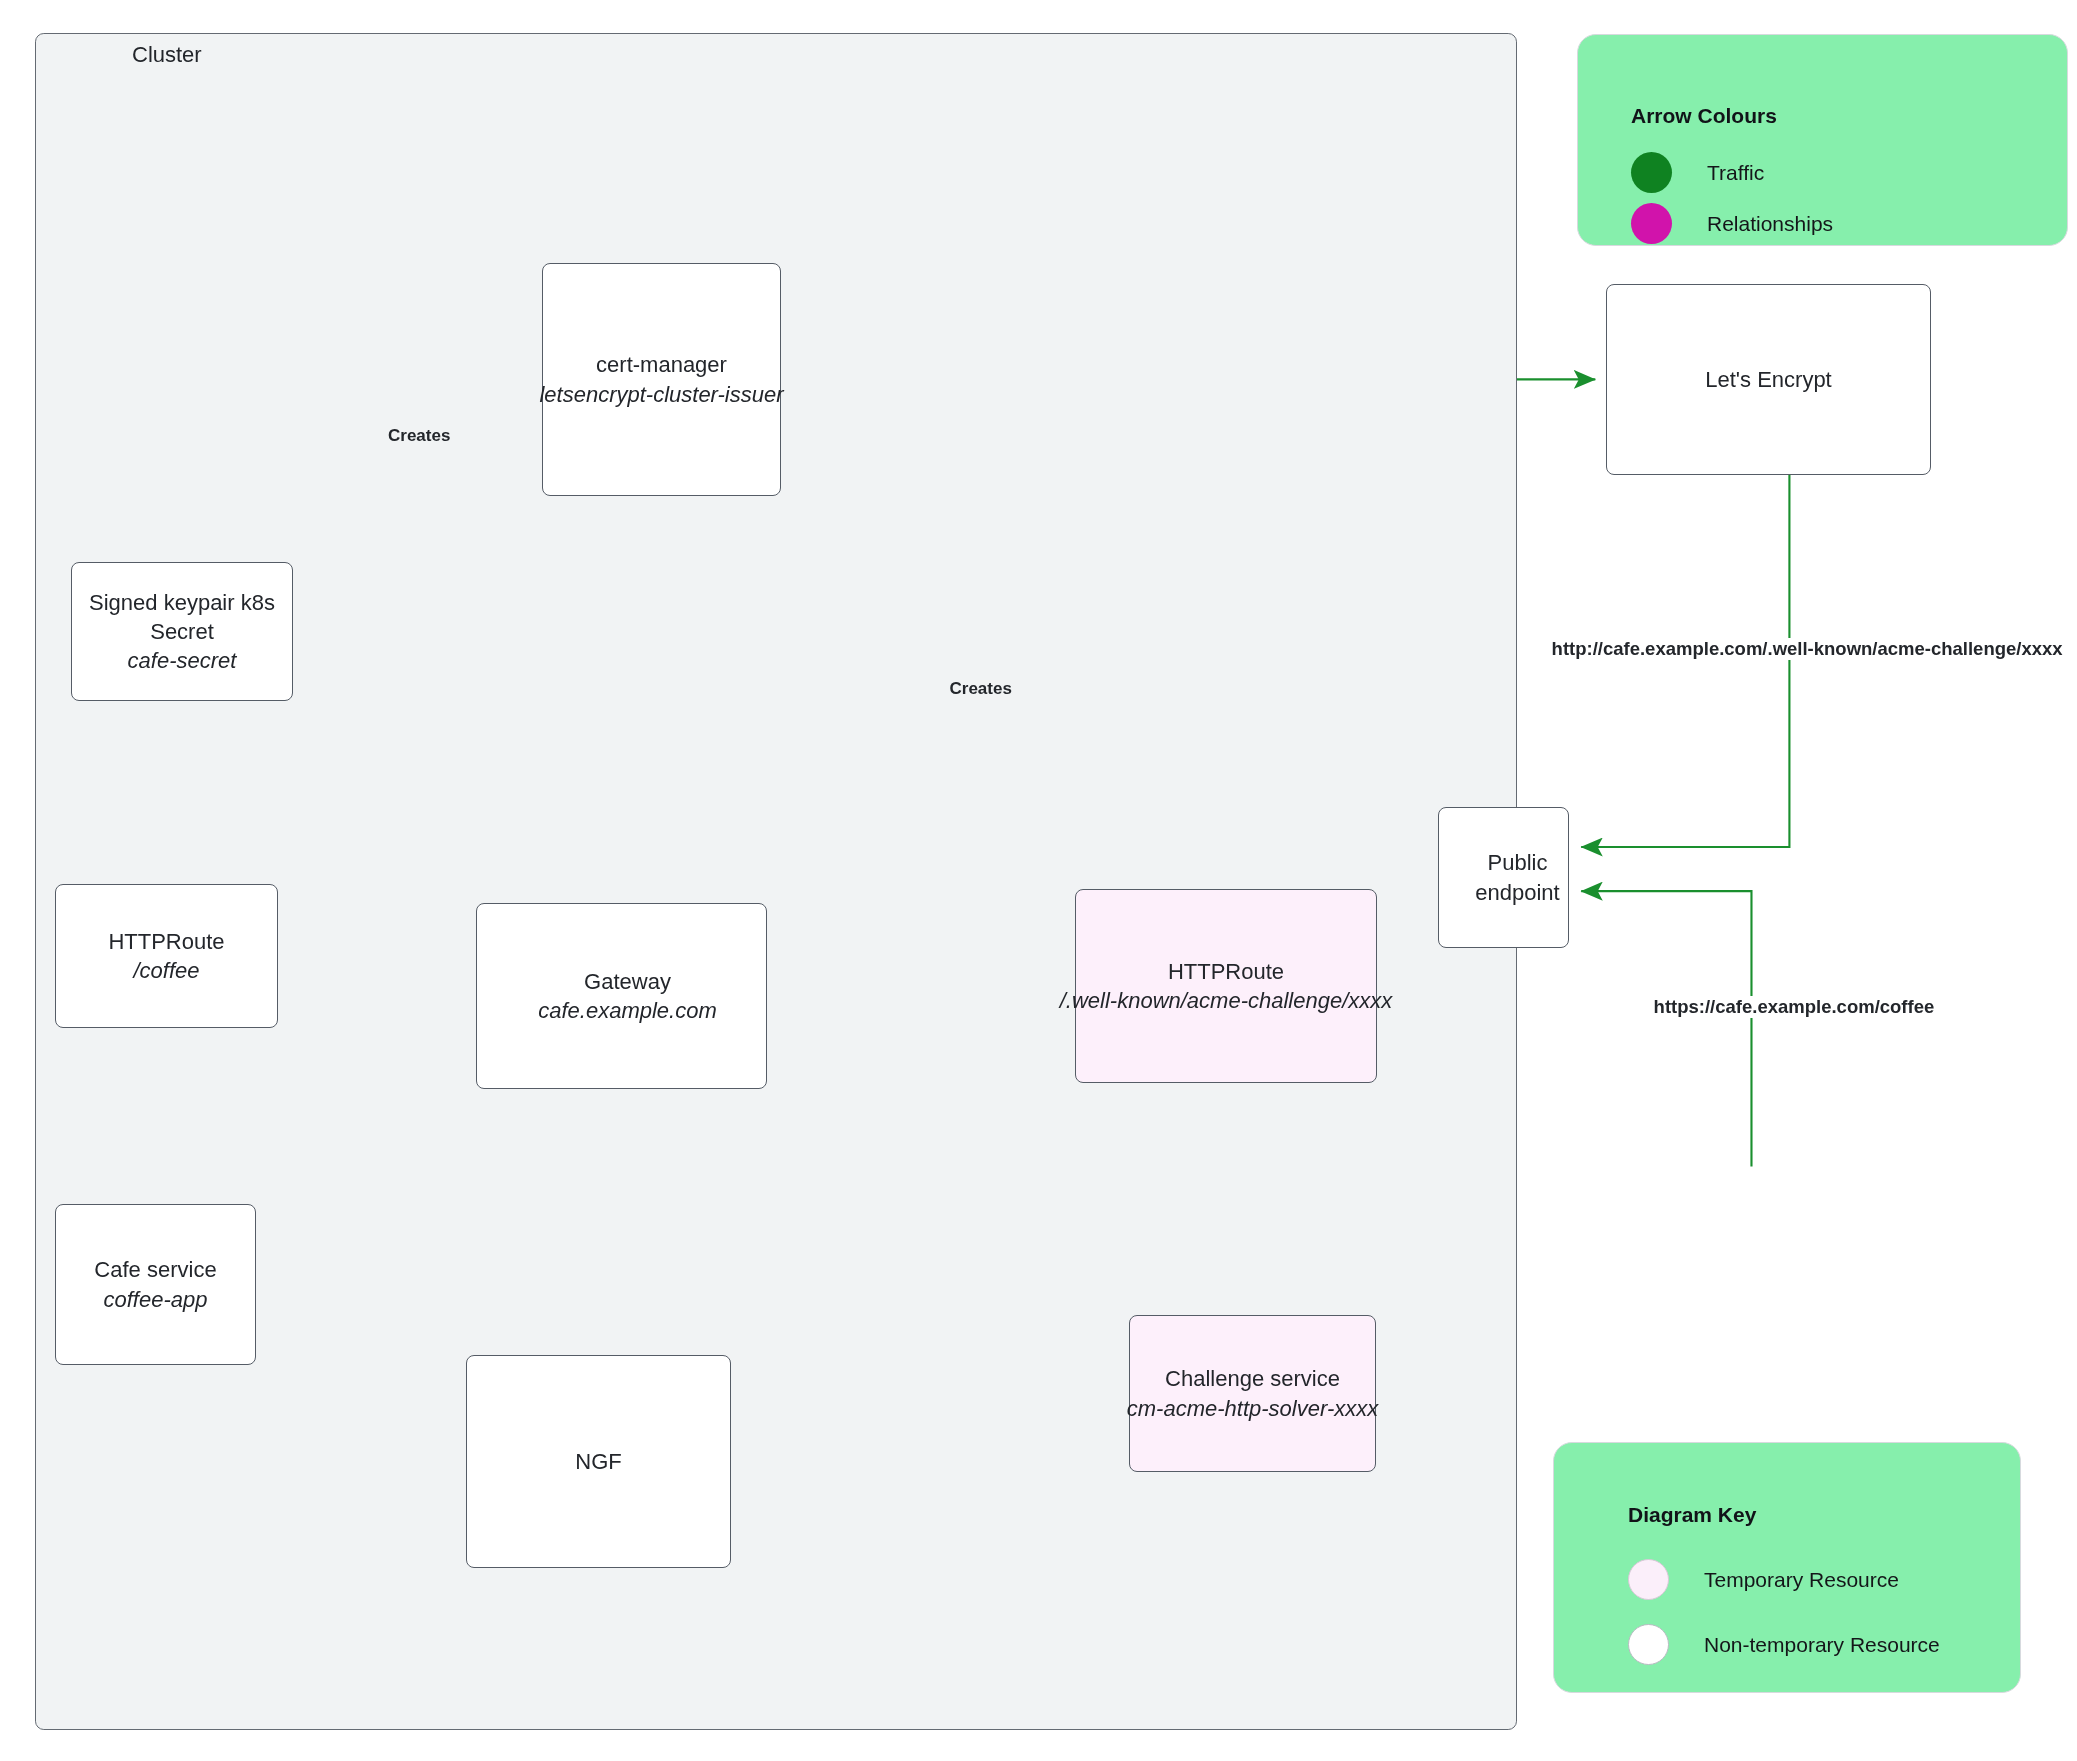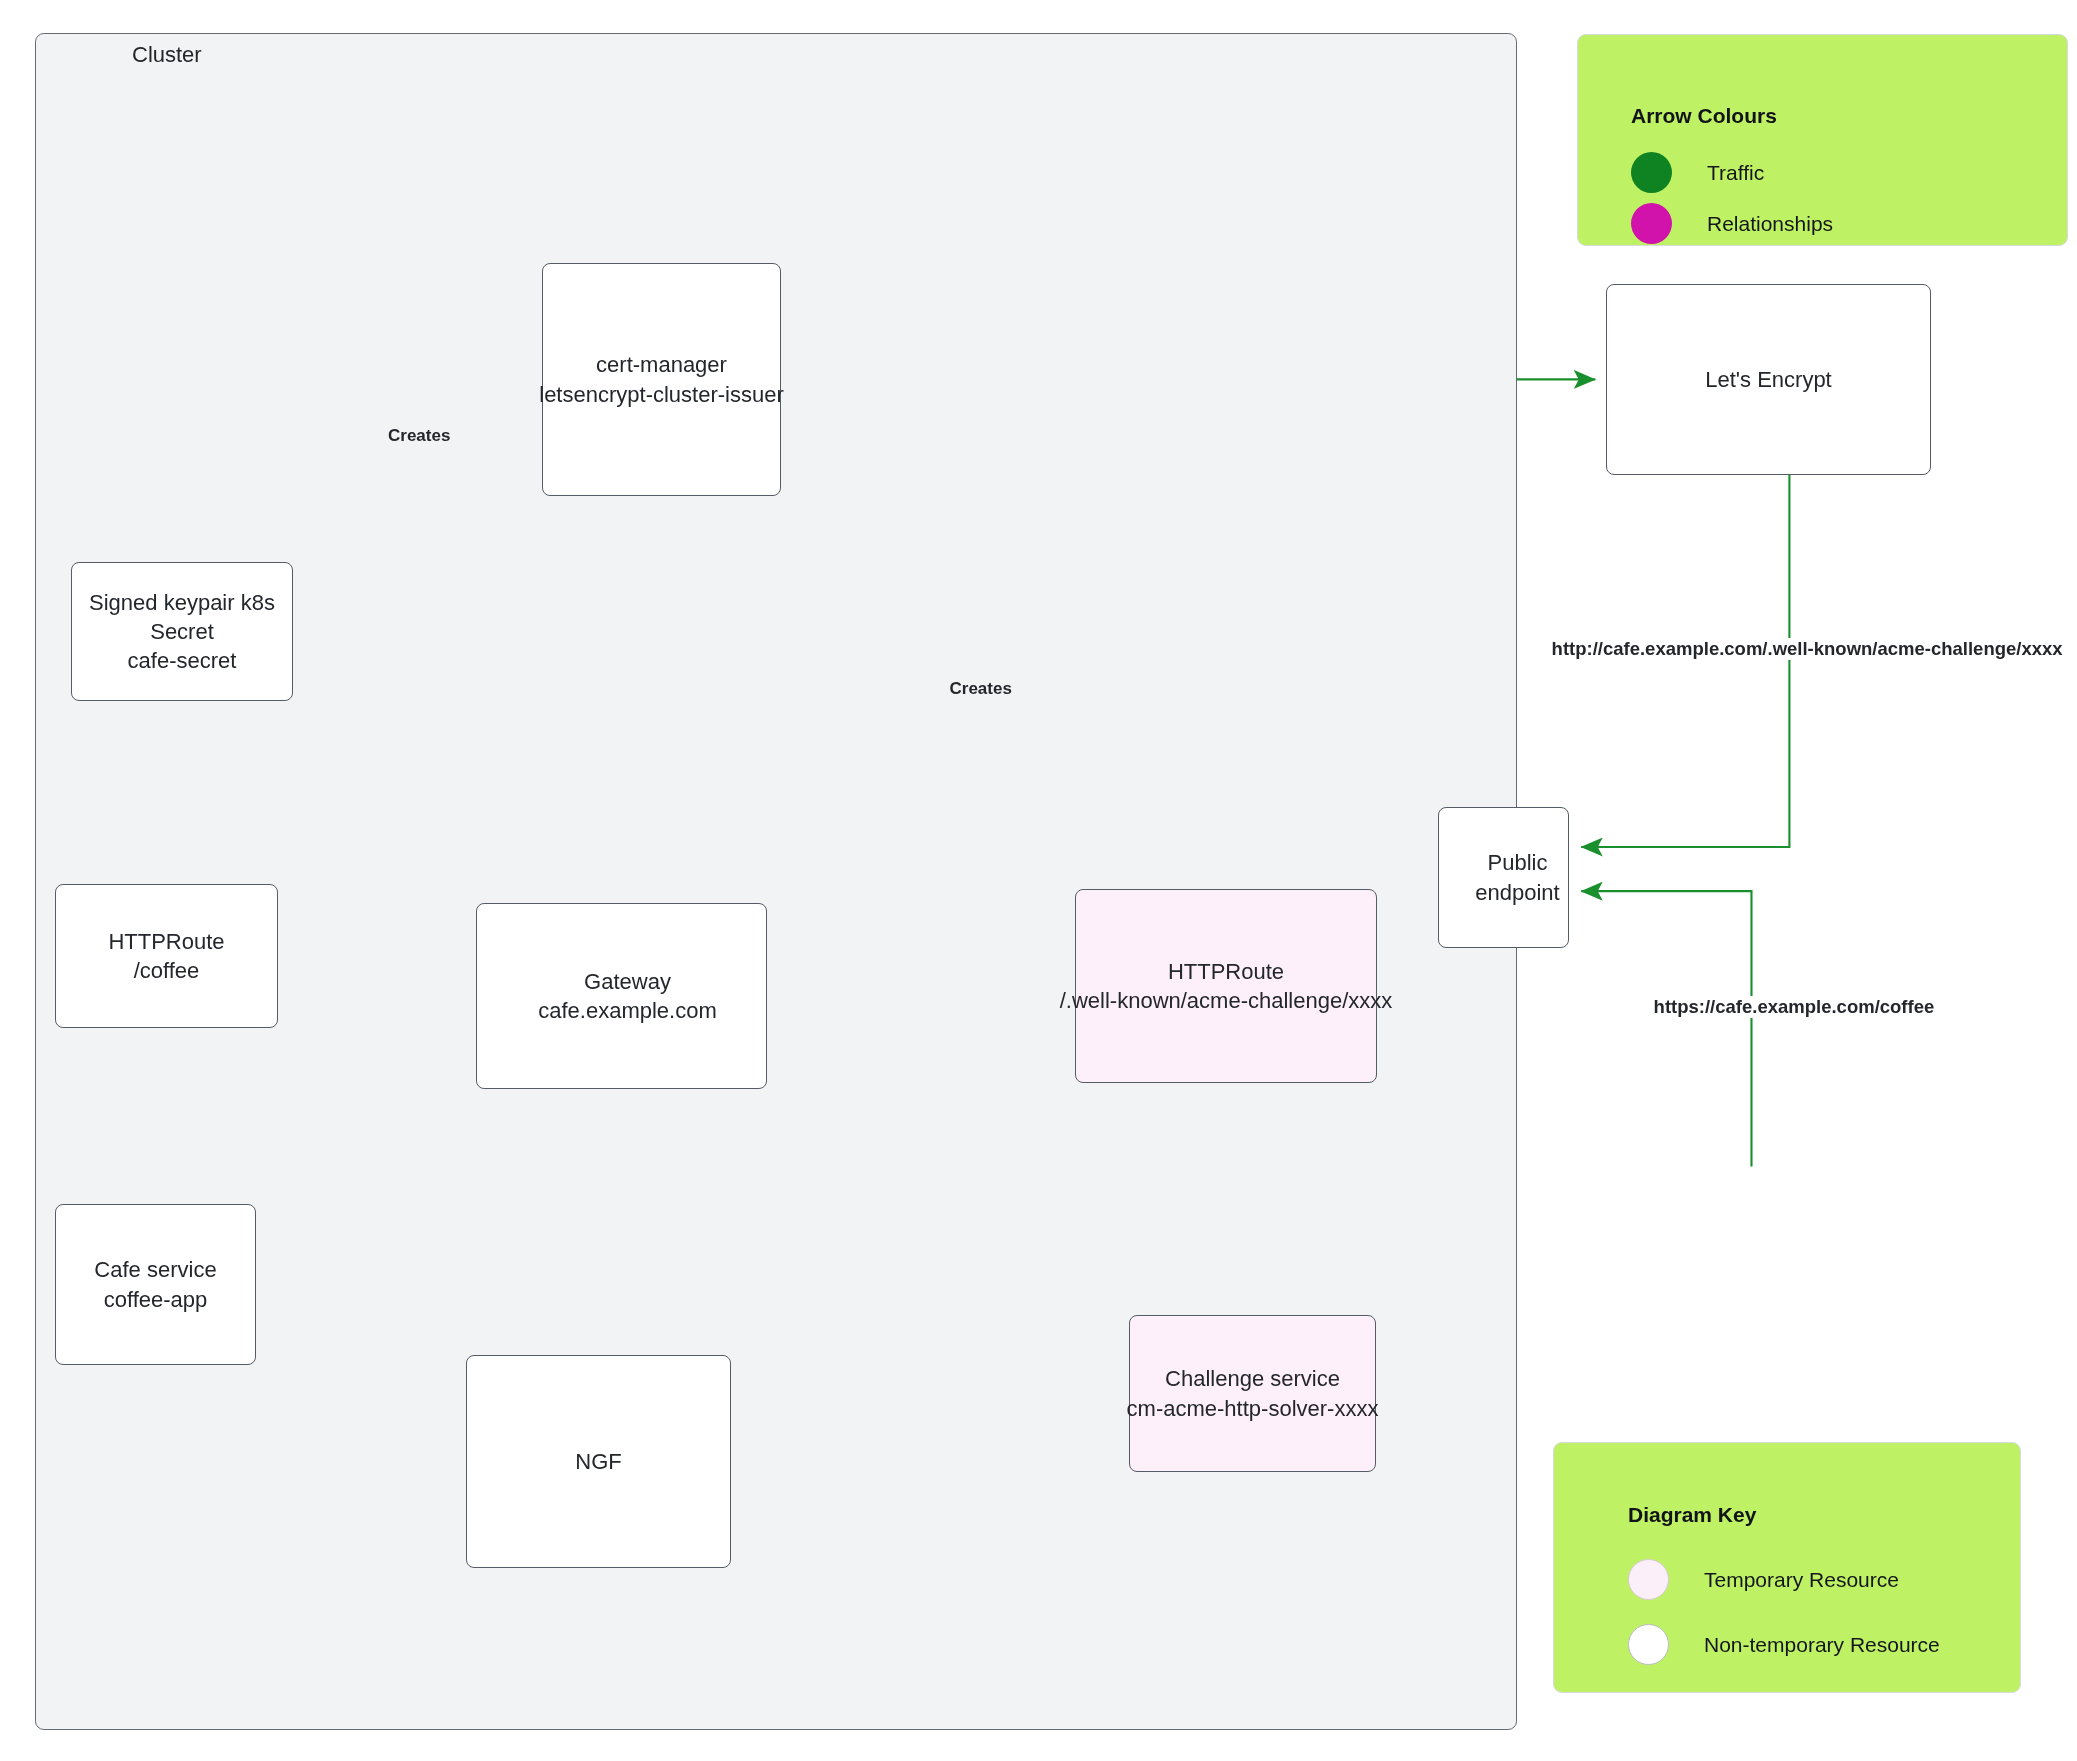--- a/index.html
+++ b/index.html
@@ -29,44 +29,44 @@
     display: flex;
     flex-direction: column;
     align-items: center;
     justify-content: center;
     text-align: center;
     color: #23262b;
     font-size: 22px;
     line-height: 1.32;
     z-index: 5;
   }
-  .node .sub { white-space: nowrap; }
+  .node .sub { font-style: italic; white-space: nowrap; }
   .node.temp { background: #fdf0fb; }
   .cluster {
     position: absolute;
     left: 35px; top: 33px;
     width: 1482px; height: 1697px;
     background: #f1f3f4;
     border: 1.4px solid #646a72;
     border-radius: 8.8px;
     z-index: 1;
   }
   .cluster-label {
     position: absolute;
     left: 108px; top: 42px;
     font-size: 22px;
     color: #23262b;
     z-index: 4;
     margin-left: 24px;
   }
   .legend {
     position: absolute;
-    background: #bef264;
+    background: #86efac;
     border: 1.3px solid #d7dade;
-    border-radius: 9px;
+    border-radius: 19px;
     z-index: 6;
   }
   .legend-title {
     position: absolute;
     font-weight: bold;
     font-size: 21px;
     color: #111318;
   }
   .legend-row { position: absolute; display: flex; align-items: center; }
   .legend-dot {

